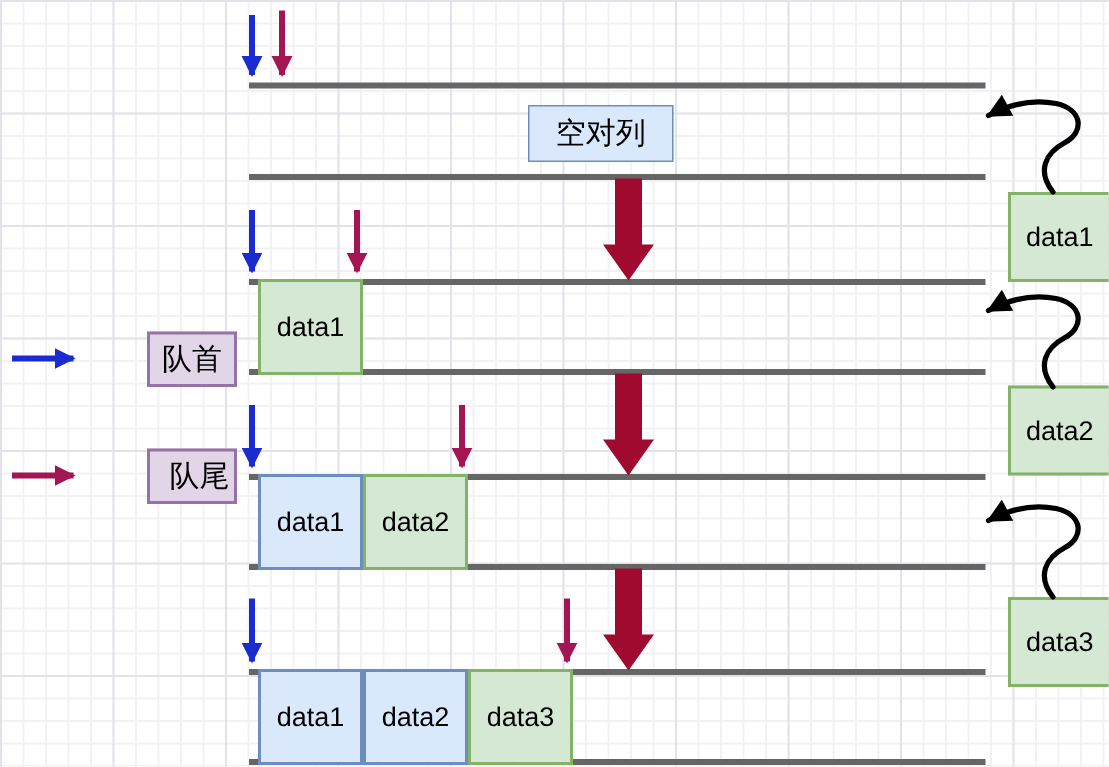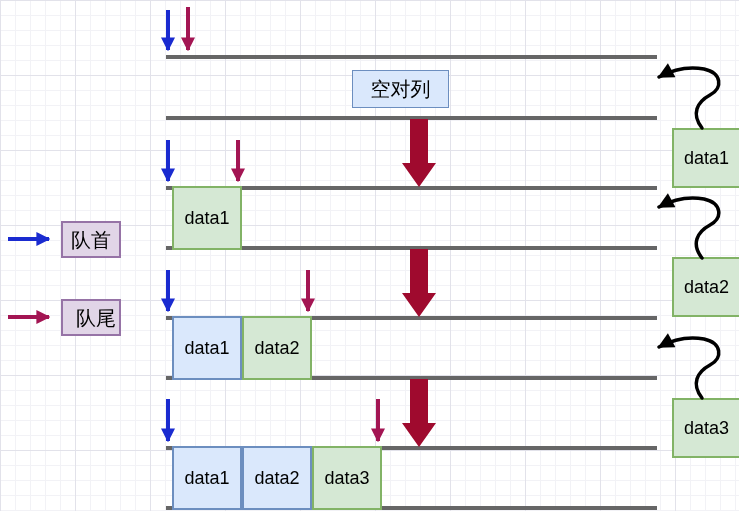--- a/index.html
+++ b/index.html
@@ -35,21 +35,21 @@
     box-sizing: border-box;
     display: flex;
     align-items: center;
     justify-content: center;
     color: #000000;
     text-align: center;
     line-height: 1;
   }
   .box.fill-blue   { background: #dae8fc; border: 2px solid #6c8ebf; }
   .box.fill-green  { background: #d5e8d4; border: 2px solid #82b366; }
-  .box.fill-purple { background: #e1d5e7; border: 2px solid #9673a6; }
+  .box.fill-purple { background: #e1d5e7; border: 2px solid #9673a6; margin-left: 37px; }
 
   .cell    { font-size: 18px; }
   .caption { font-size: 20px; border-width: 1px !important; }
   .legend-box { font-size: 20px; }
   .incoming   { font-size: 18px; }
 
   .track      { stroke: #666666; stroke-width: 4; }
   .thin-blue    { stroke: #1a2bd0; stroke-width: 4; fill: none; }
   .thin-crimson { stroke: #a31553; stroke-width: 4; fill: none; }
   .curve-black  { stroke: #000000; stroke-width: 3.5; fill: none; stroke-linecap: round; }

